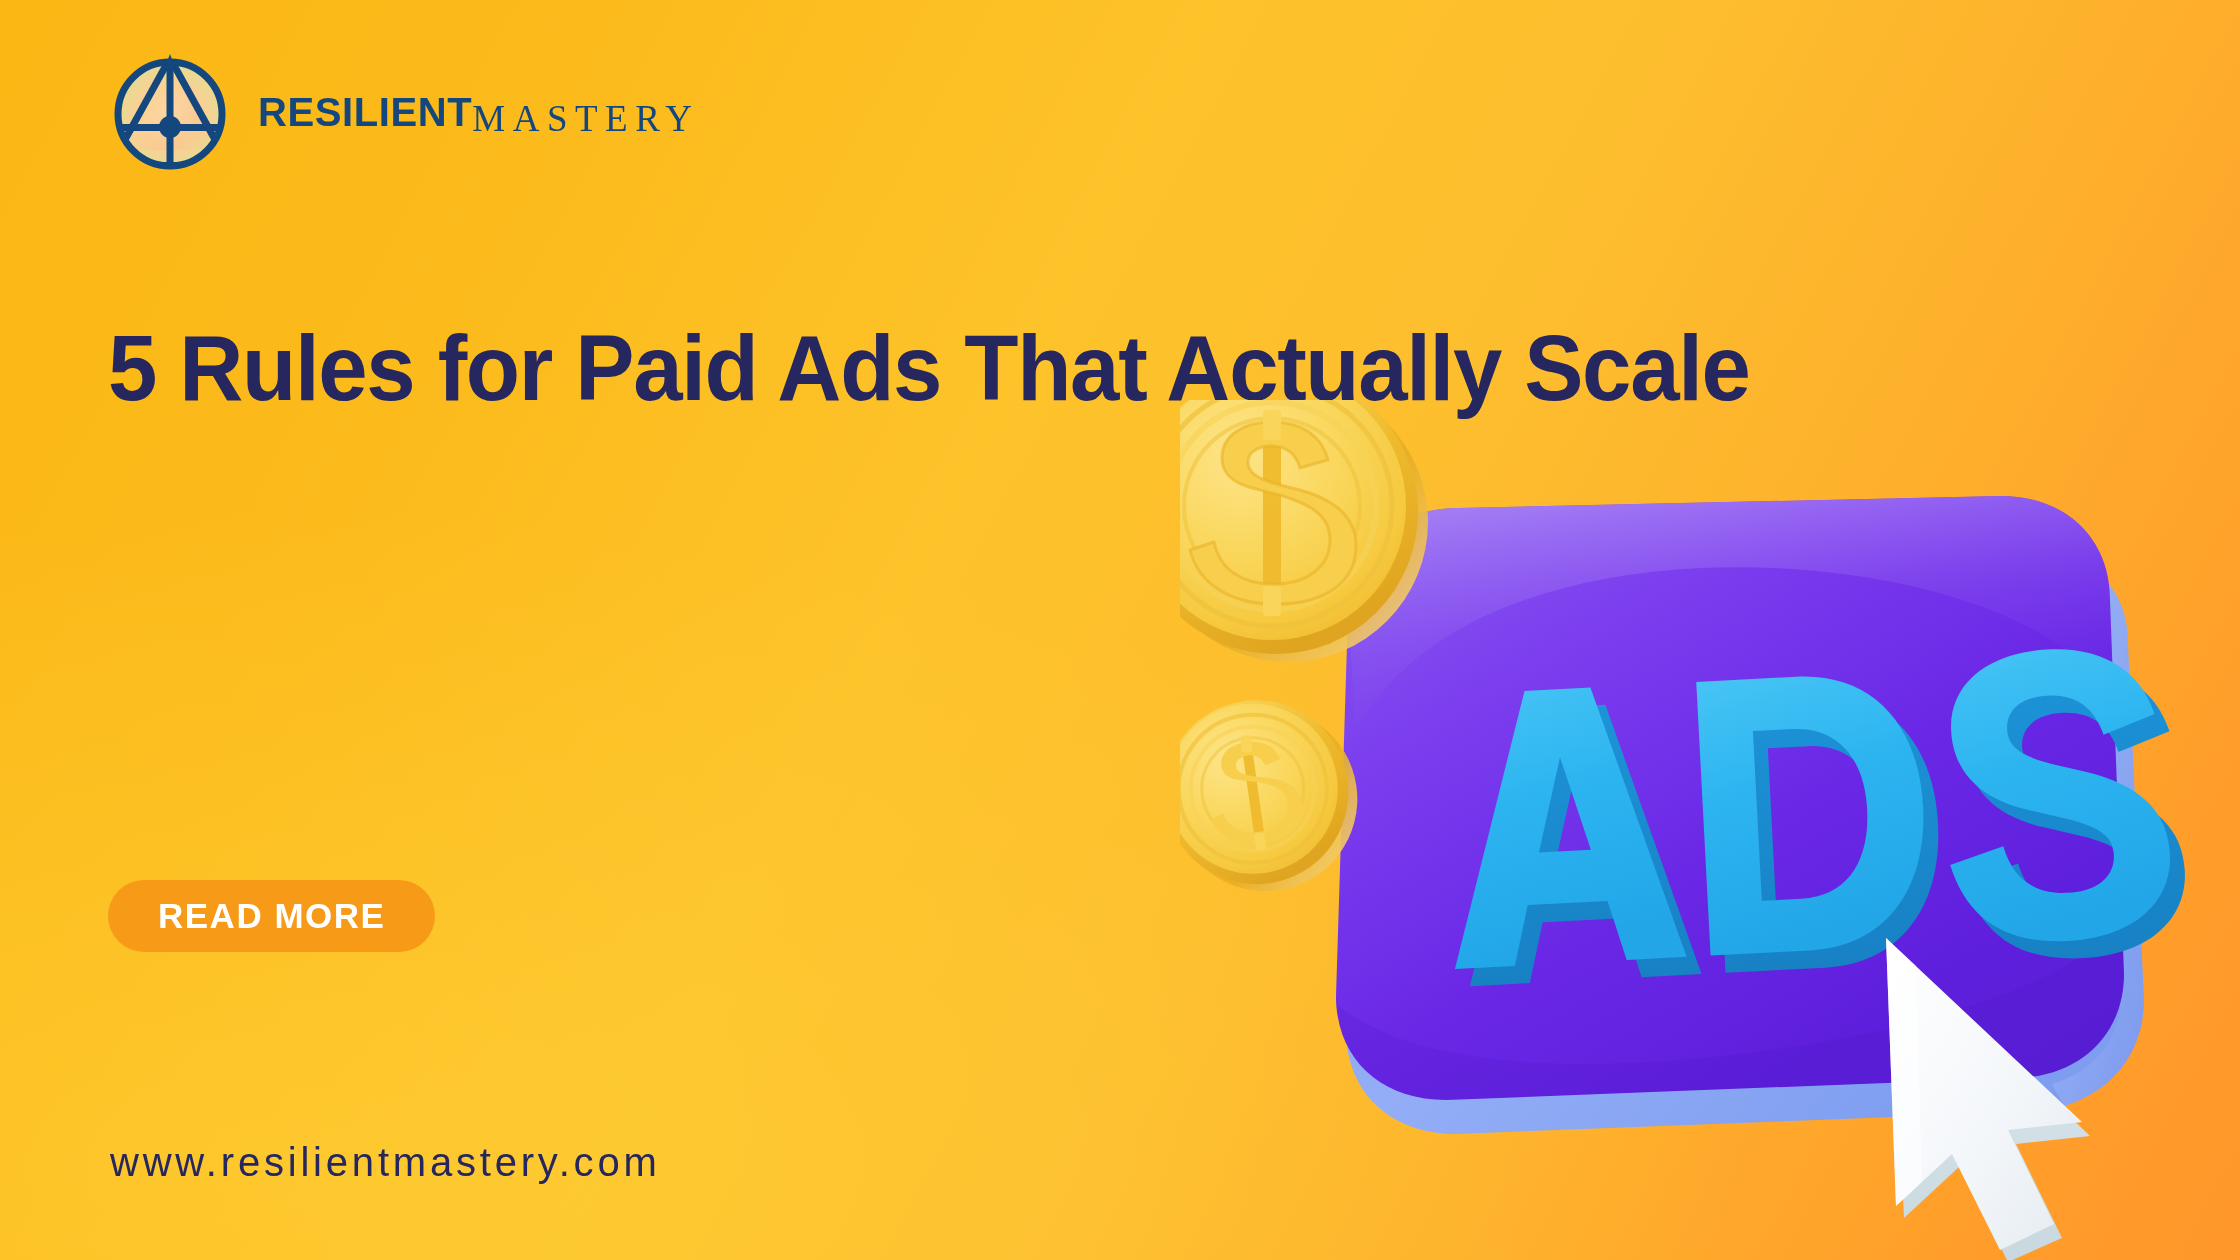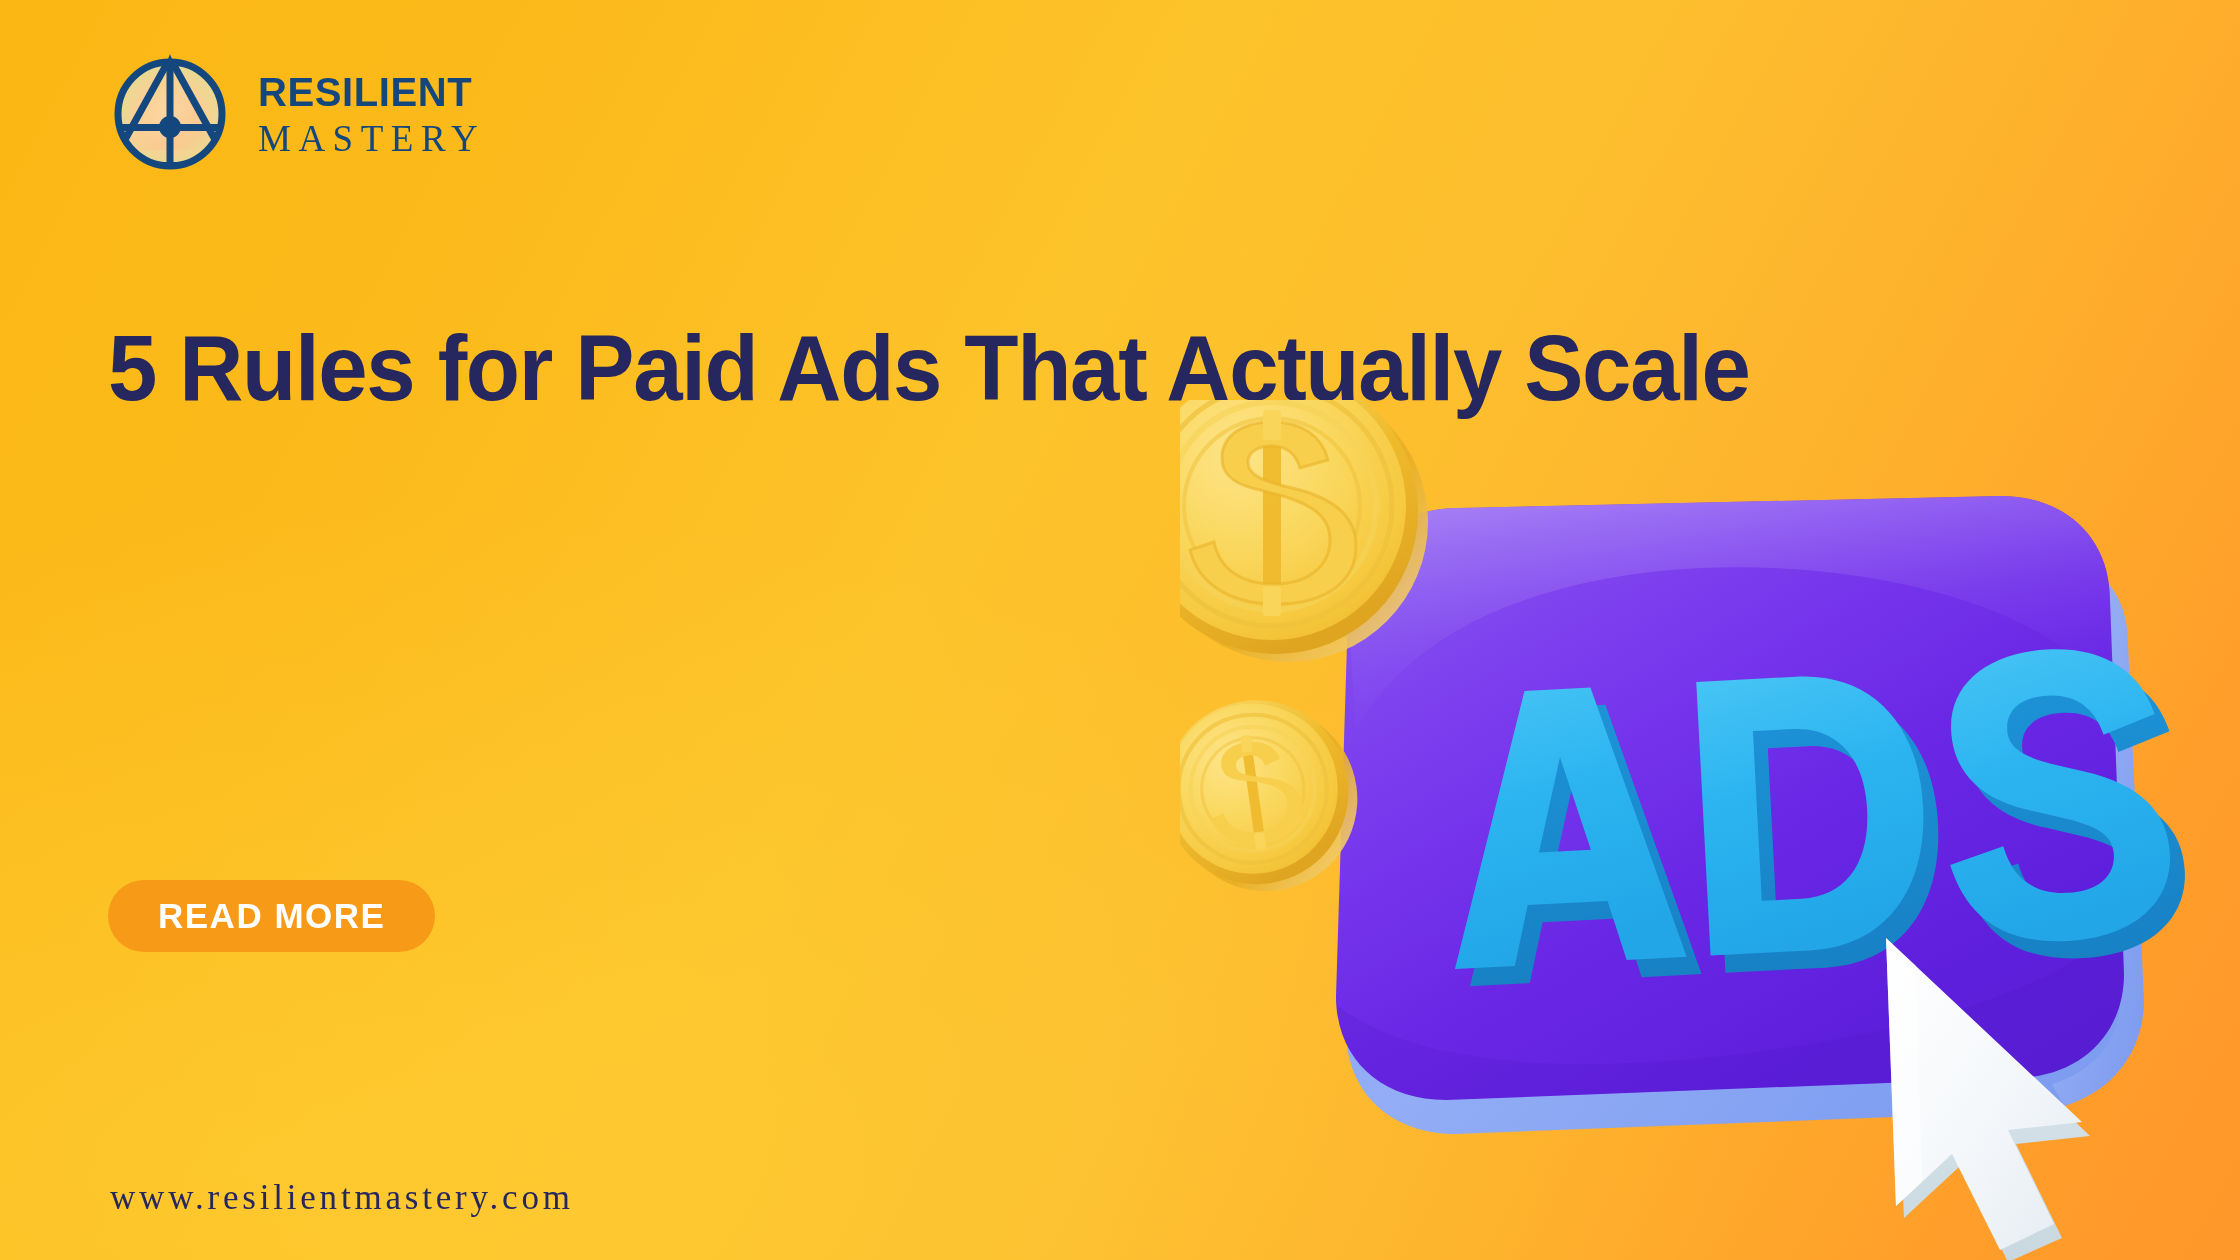--- a/index.html
+++ b/index.html
@@ -29,21 +29,21 @@
     background:radial-gradient(120% 95% at 12% 92%, rgba(255,214,62,0.42) 0%, rgba(255,214,62,0.0) 55%);
     pointer-events:none;
   }
 
   
   #logo-lockup {
     position:absolute; left:108px; top:52px;
     display:flex; align-items:center; gap:26px;
   }
   #logo-mark { width:124px; height:124px; display:block; }
-  #logo-wordmark { display:flex; flex-direction:column; line-height:1; }
+  #logo-wordmark { display:flex; line-height:1; }
   #logo-line1 {
     font-family:"Liberation Sans", sans-serif;
     font-weight:bold; font-size:40px; letter-spacing:0.6px;
     color:#14477D;
   }
   #logo-line2 {
     font-family:Liberation Serif, serif;
     font-weight:normal; font-size:37px; letter-spacing:7.5px;
     color:#14477D; margin-top:8px;
   }
@@ -71,25 +71,24 @@
     border:none; border-radius:46px;
     color:#FFFFFF;
     font-family:"Liberation Sans", sans-serif;
     font-weight:bold; font-size:35px; letter-spacing:1.5px;
     cursor:pointer;
   }
 
   
   #site-url {
     position:absolute; left:110px; top:1140px;
-    font-family:Liberation Serif, serif;
-    font-size:35px; font-weight:normal;
+    font-family:Liberation Sans, sans-serif;
+    font-size:40px; font-weight:normal;
     letter-spacing:3.8px;
     color:#25275E;
-    margin-top:38px;
   }
 
   
   #illustration {
     position:absolute; right:0; bottom:0;
     width:1060px; height:860px;
     pointer-events:none;
   }
   #illustration svg { display:block; width:100%; height:100%; }
 </style>

